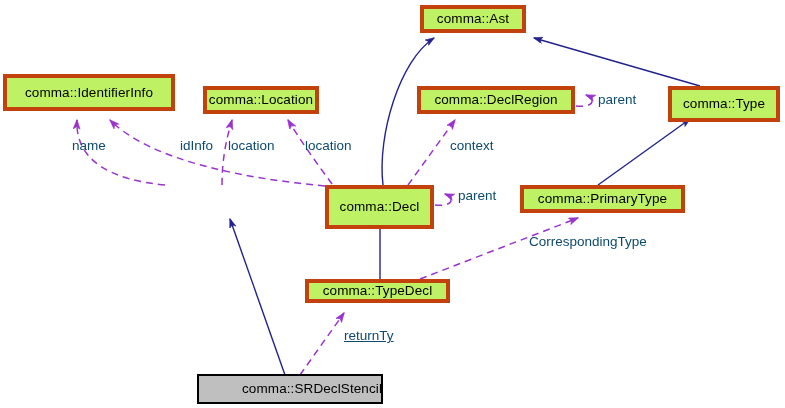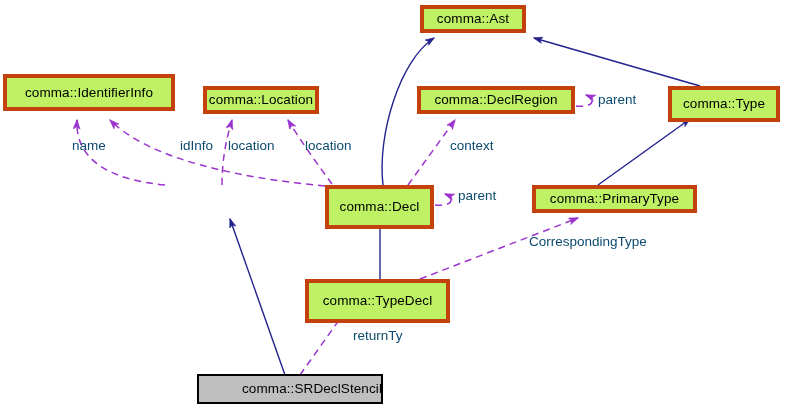--- a/index.html
+++ b/index.html
@@ -123,35 +123,35 @@
 
   <div class="node" style="left:668px; top:86px; width:112px; height:36px;">
     <span class="node-label">comma::Type</span>
   </div>
 
 
   <div class="node" style="left:325px; top:185px; width:109px; height:44px;">
     <span class="node-label">comma::Decl</span>
   </div>
 
-  <div class="node" style="left:532px; top:185px; width:165px; height:28px;">
+  <div class="node" style="left:520px; top:185px; width:165px; height:28px;">
     <span class="node-label">comma::PrimaryType</span>
   </div>
 
-  <div class="node" style="left:305px; top:279px; width:145px; height:44px;">
+  <div class="node" style="left:305px; top:279px; width:145px; height:24px;">
     <span class="node-label">comma::TypeDecl</span>
   </div>
 
   <div class="node highlight" style="left:198px; top:375px; width:184px; height:28px;padding-left:44px;">
     <span class="node-label">comma::SRDeclStencil</span>
   </div>
 
   <div class="edge-label" style="left:72px; top:139px;">name</div>
   <div class="edge-label" style="left:180px; top:139px;">idInfo</div>
   <div class="edge-label" style="left:228px; top:139px;">location</div>
   <div class="edge-label" style="left:305px; top:139px;">location</div>
   <div class="edge-label" style="left:450px; top:139px;">context</div>
   <div class="edge-label" style="left:598px; top:93px;">parent</div>
   <div class="edge-label" style="left:458px; top:189px;">parent</div>
   <div class="edge-label" style="left:529px; top:235px;">CorrespondingType</div>
-  <div class="edge-label" style="left:353px; top:329px;">returnTy</div>
+  <div class="edge-label" style="left:344px; top:329px;text-decoration:underline;">returnTy</div>
 
 </div>
 
 </body></html>

